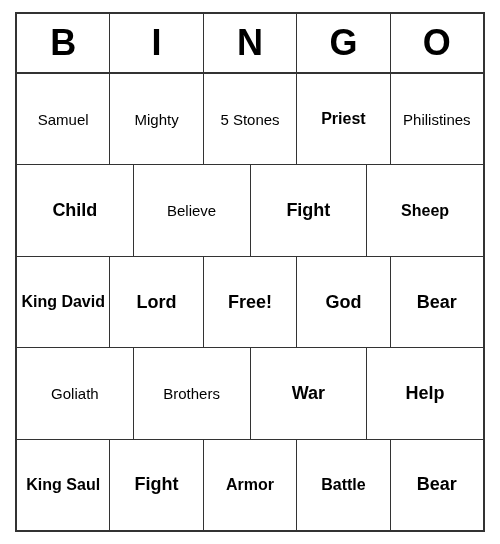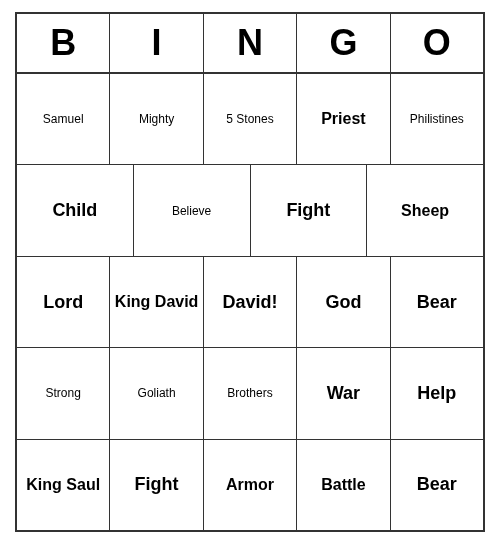--- a/index.html
+++ b/index.html
@@ -83,21 +83,21 @@
       font-size: 18px;
       font-weight: bold;
     }
 
     .bingo-cell.medium {
       font-size: 16px;
       font-weight: bold;
     }
 
     .bingo-cell.small {
-      font-size: 12px;
+      font-size: 15px;
     }
   </style>
 </head>
 <body>
 
 <div class="bingo-card">
   <div class="bingo-header">
   <div class="header-cell">B</div>
       <div class="header-cell">I</div>
       <div class="header-cell">N</div>
@@ -112,28 +112,27 @@
         <div class="bingo-cell medium">Priest</div>
         <div class="bingo-cell small">Philistines</div>
       </div>
       <div class="bingo-row">
         <div class="bingo-cell large">Child</div>
         <div class="bingo-cell small">Believe</div>
         <div class="bingo-cell large">Fight</div>
         <div class="bingo-cell medium">Sheep</div>
       </div>
       <div class="bingo-row">
+        <div class="bingo-cell medium">King David</div>
         <div class="bingo-cell large">Lord</div>
-        <div class="bingo-cell medium">King David</div>
-        <div class="bingo-cell large">David!</div>
+        <div class="bingo-cell large">Free!</div>
         <div class="bingo-cell large">God</div>
         <div class="bingo-cell large">Bear</div>
       </div>
       <div class="bingo-row">
-        <div class="bingo-cell small">Strong</div>
         <div class="bingo-cell small">Goliath</div>
         <div class="bingo-cell small">Brothers</div>
         <div class="bingo-cell large">War</div>
         <div class="bingo-cell large">Help</div>
       </div>
       <div class="bingo-row">
         <div class="bingo-cell medium">King Saul</div>
         <div class="bingo-cell large">Fight</div>
         <div class="bingo-cell medium">Armor</div>
         <div class="bingo-cell medium">Battle</div>

